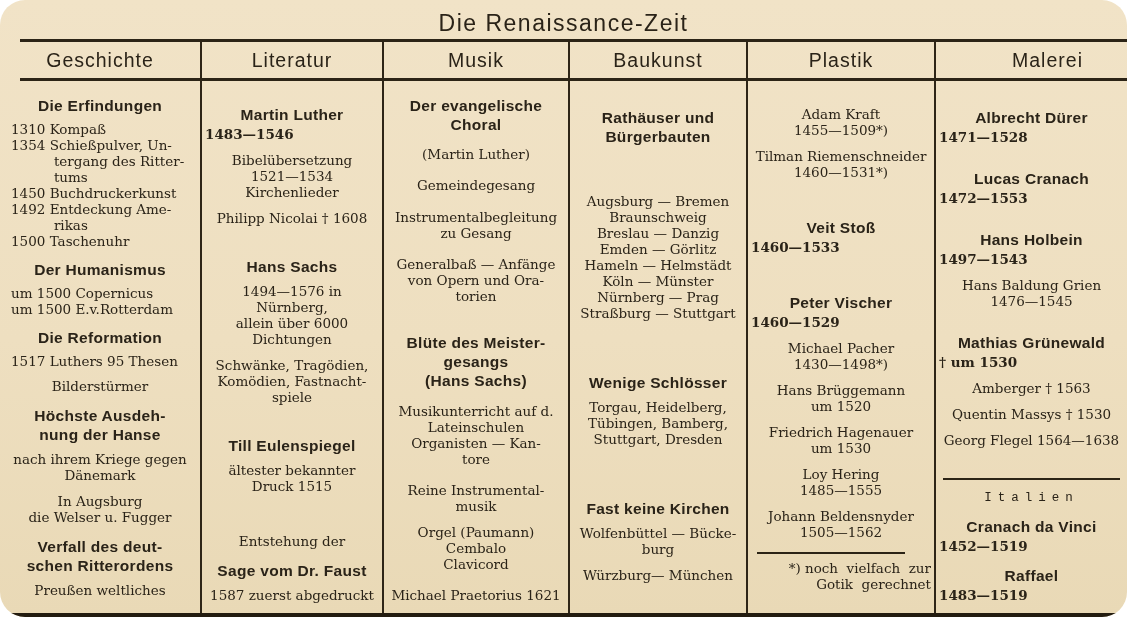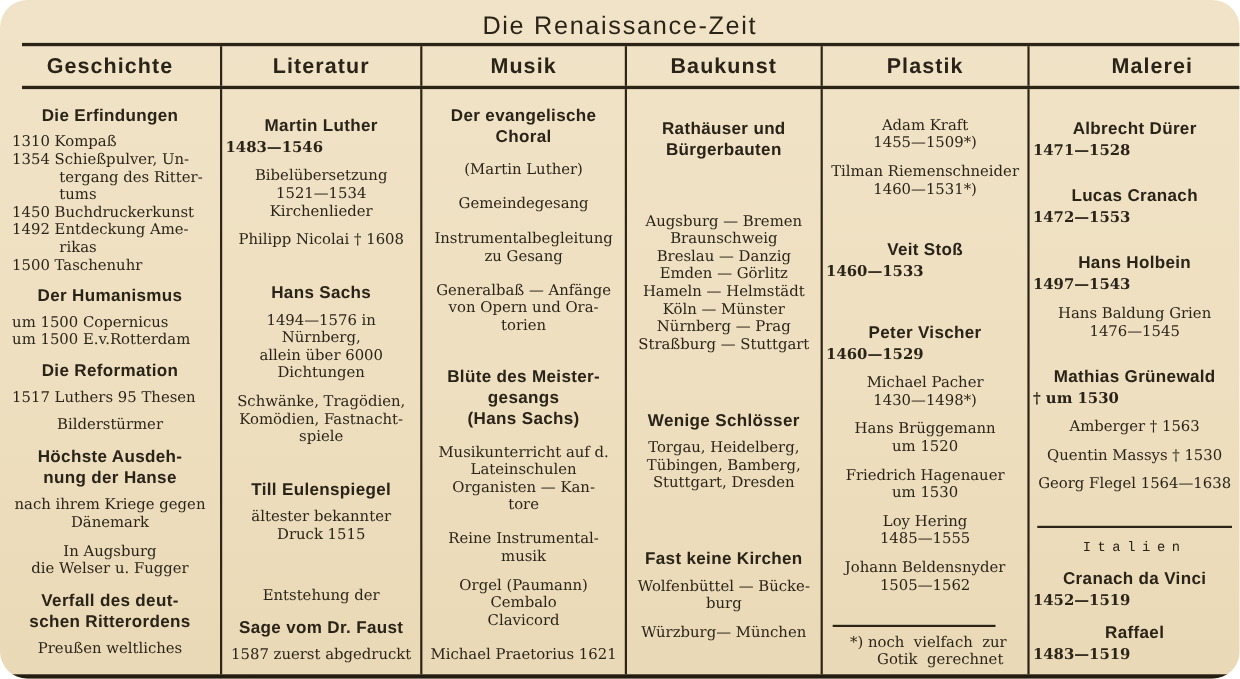--- a/index.html
+++ b/index.html
@@ -19,40 +19,39 @@
   .grid6 {
     display:grid;
     grid-template-columns:202px 182px 186px 178px 188px 191px;
   }
   .header-row { height:36px; }
   .header-cell {
     display:flex; align-items:center; justify-content:center;
     font-family:"Liberation Sans","DejaVu Sans",sans-serif;
     font-size:19.5px; letter-spacing:1px;
     border-right:2px solid #2e2517;
-    font-weight:bold;
   }
   .header-cell:last-child { border-right:none;padding-left:32px; }
   .body-row { height:532px; }
   .cell {
     border-right:2px solid #2e2517;
     padding:8px 3px 5px 3px;
     display:flex; flex-direction:column; overflow:hidden;
     box-sizing:border-box;
   }
   .cell:last-child { border-right:none; }
   .block { margin:5px 0; }
   .line { line-height:16px; font-size:13.5px; }
   .block.heading { font-family:"Liberation Sans","DejaVu Sans",sans-serif; font-weight:bold; text-align:center; margin:7px 0 2px 0; letter-spacing:0.3px; }
   .block.heading .line { font-size:15.5px; line-height:19px; }
   .block.dates { text-align:left; font-weight:bold; margin:0 0 5px 0; }
   .block.text { text-align:center; margin:5px 0; }
   .block.text-left { text-align:left; margin:4px 0; padding-left:8px; }
   .block.text-left .line { white-space:pre; }
-  .block.footnote { text-align:center; margin:3px 0 0 0; padding-left:6px; }
+  .block.footnote { text-align:right; margin:3px 0 16px 0; padding-left:6px; }
   .block.footnote .line { white-space:pre; font-size:13.5px; }
   .block.spaced { text-align:center; letter-spacing:6px; margin:4px 0;font-family:Liberation Mono, monospace; }
   .block.spaced .line { font-size:12.5px; }
   .block.rule-full { height:2px; background:#2c2416; margin:8px 4px 6px 4px; }
   .block.rule-short { height:2px; background:#2c2416; width:148px; margin:4px 0 3px 6px; }
   .block.spacer-sm { height:12px; margin:0; }
   .block.spacer-md { height:26px; margin:0; }
   .block.spacer-lg { height:40px; margin:0; }
   .block.push { margin-top:auto; }
   .bottom-edge { height:6px; background:#231c10; }

